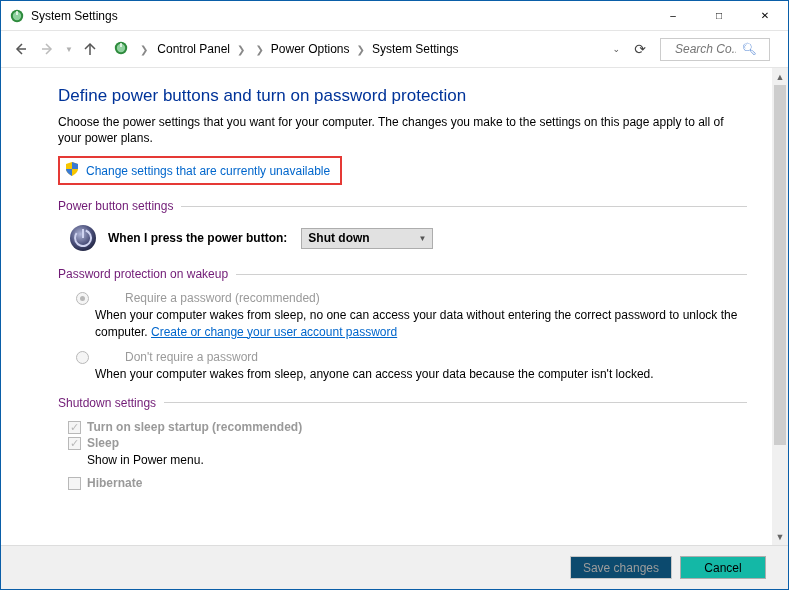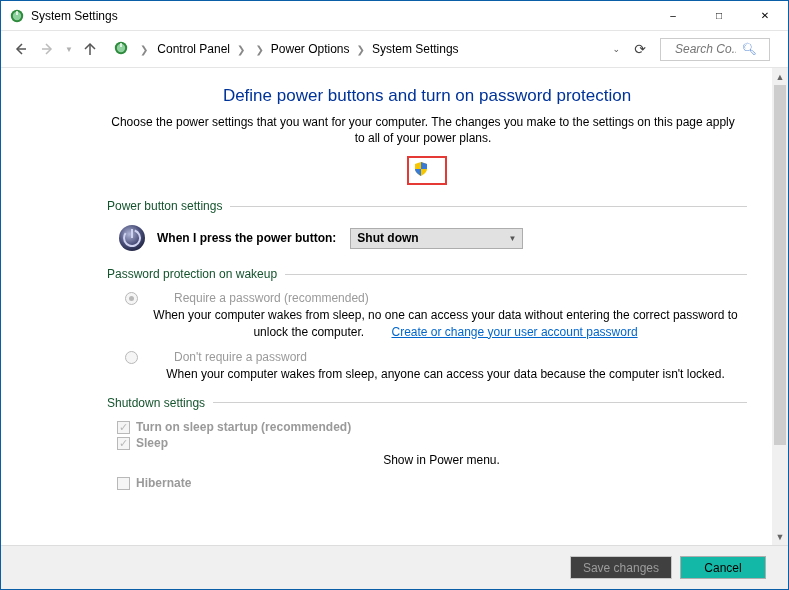--- a/index.html
+++ b/index.html
@@ -94,22 +94,21 @@
   
   .content-wrap {
     flex:1;
     position:relative;
     display:flex;
     border-top:1px solid #e5e5e5;
   }
   .content {
     flex:1;
     overflow:hidden;
-    padding: 18px 24px 0 106px;
-    text-align: center;
+    padding: 18px 24px 0 57px;
   }
   .scrollbar {
     width:17px;
     background:#f0f0f0;
     position:relative;
     border-left:1px solid #fff;
   }
   .sb-arrow {
     height:17px;
     display:flex; align-items:center; justify-content:center;
@@ -136,44 +135,44 @@
   }
   .change-link-box {
     display:inline-flex;
     align-items:center;
     border:2px solid #e53935;
     padding:3px 10px 3px 4px;
     margin-bottom:14px;
   }
   .shield { margin-right:6px; }
   .link { color:#0066cc; cursor:pointer; }
-  .link.u { text-decoration:underline;margin-left:24px; }
+  .link.u { text-decoration:underline; }
   .section {
     margin-bottom:14px;
   }
   .sec-header {
     display:flex; align-items:center;
-    font-size:12px; color:#14532d;
+    font-size:12px; color:#701a75;
     margin-bottom:10px;
   }
   .sec-header .line {
     flex:1; height:1px; background:#d0d0d0; margin-left:8px;
   }
   .power-row {
     display:flex; align-items:center;
     margin-left:10px;
     font-weight:bold;
   }
   .power-icon {
     width:30px; height:30px;
     margin-right:10px;
   }
   .power-label { font-size:12px; margin-right:14px; }
   .combo {
-    height:21px; width:173px;
+    height:21px; width:132px;
     border:1px solid #adadad;
     background:#e1e1e1;
     display:flex; align-items:center;
     padding:0 6px;
     font-size:12px;
     justify-content:space-between;
   }
   .combo .dd { font-size:8px; color:#555; }
   .radio-row {
     display:flex; align-items:flex-start;
@@ -236,21 +235,21 @@
     gap:8px;
   }
   .btn {
     min-width:86px; height:23px;
     border:1px solid #adadad;
     background:#14b8a6;
     font-size:12px;
     display:flex; align-items:center; justify-content:center;
     padding:0 12px;
   }
-  .btn.disabled { color:#9c9c9c; border-color:#c8c8c8; background:#404040;}
+  .btn.disabled { color:#9c9c9c; border-color:#c8c8c8; background:#0c4a6e;}
 </style>
 </head>
 <body>
 
 <div class="window">
 
   <div class="titlebar">
     <span class="app-icon">
       <svg width="16" height="16" viewBox="0 0 16 16">
         <circle cx="8" cy="8" r="6.2" fill="#2e8b3d"></circle>
@@ -317,20 +316,21 @@
       <p class="intro">Choose the power settings that you want for your computer. The changes you make to the settings on this page apply to all of your power plans.</p>
 
       <div class="change-link-box">
         <span class="shield">
           <svg width="16" height="16" viewBox="0 0 16 16">
             <path d="M8 1 L14 3 V8 C14 12 8 15 8 15 C8 15 2 12 2 8 V3 Z" fill="#f7c600"></path>
             <path d="M8 1 L14 3 V8 H8 Z" fill="#3a7bd5"></path>
             <path d="M8 8 H2 V8 C2 12 8 15 8 15 Z" fill="#3a7bd5"></path>
           </svg>
         </span>
+        <span class="link">Change settings that are currently unavailable</span>
       </div>
 
       
       <div class="section">
         <div class="sec-header">
           <span>Power button settings</span>
           <div class="line"></div>
         </div>
         <div class="power-row">
           <span class="power-icon">

